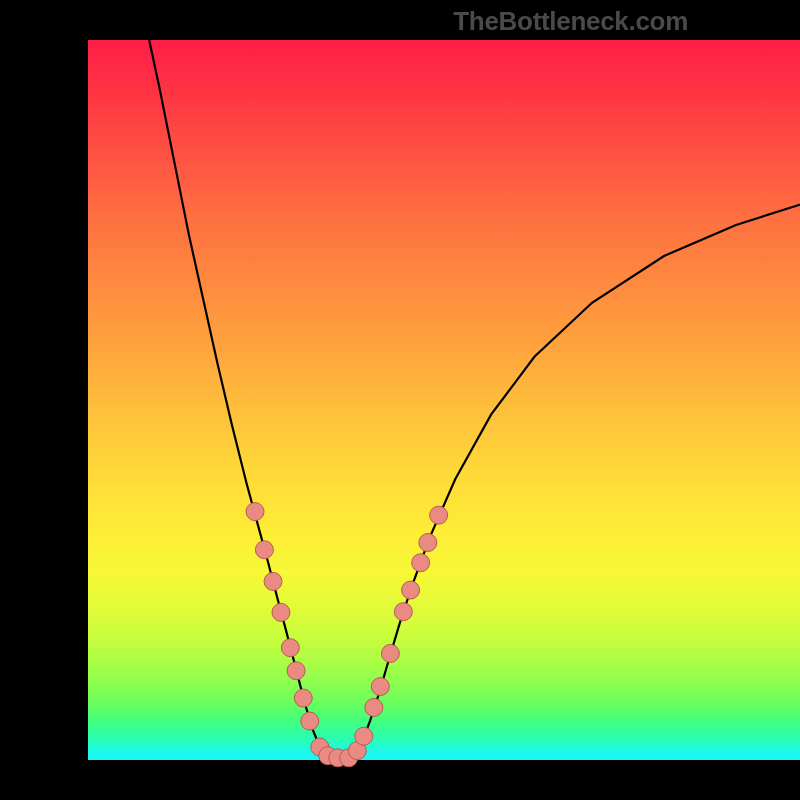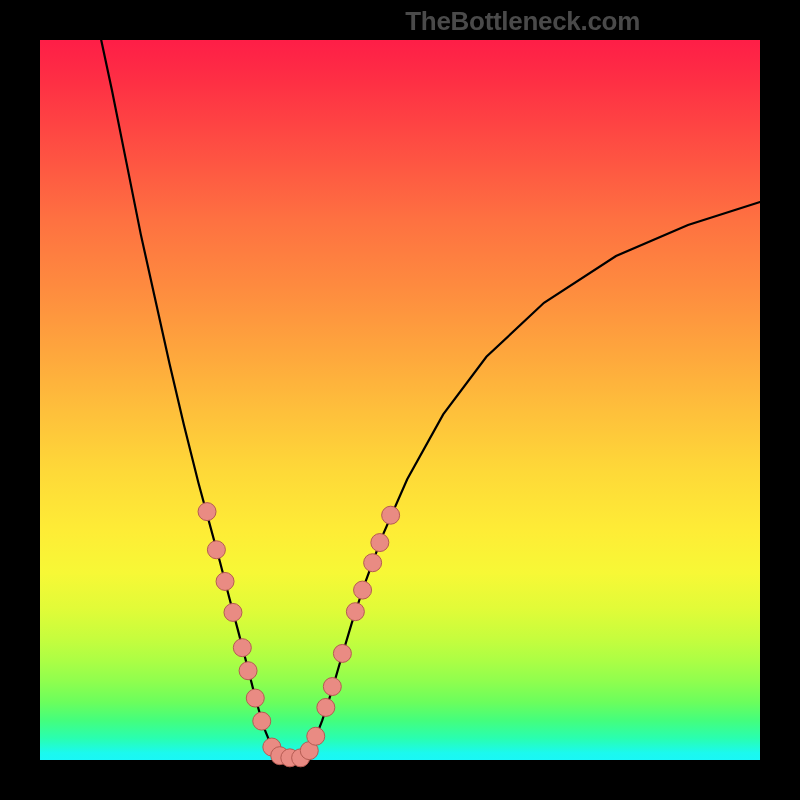--- a/index.html
+++ b/index.html
@@ -2,20 +2,21 @@
 <html><head>
 <meta charset="utf-8">
 <style>
   * { margin: 0; padding: 0; box-sizing: border-box; }
   html, body { width: 800px; height: 800px; overflow: hidden; background: #000; }
   .container {
     position: relative;
     width: 652px;
     height: 800px;
     background: #000;
+    margin-left: 48px;
   }
   .watermark {
     position: absolute;
     top: 6px;
     right: 12px;
     font-family: Arial, Helvetica, sans-serif;
     font-size: 26px;
     font-weight: 600;
     color: #4a4a4a;
     letter-spacing: -0.3px;

